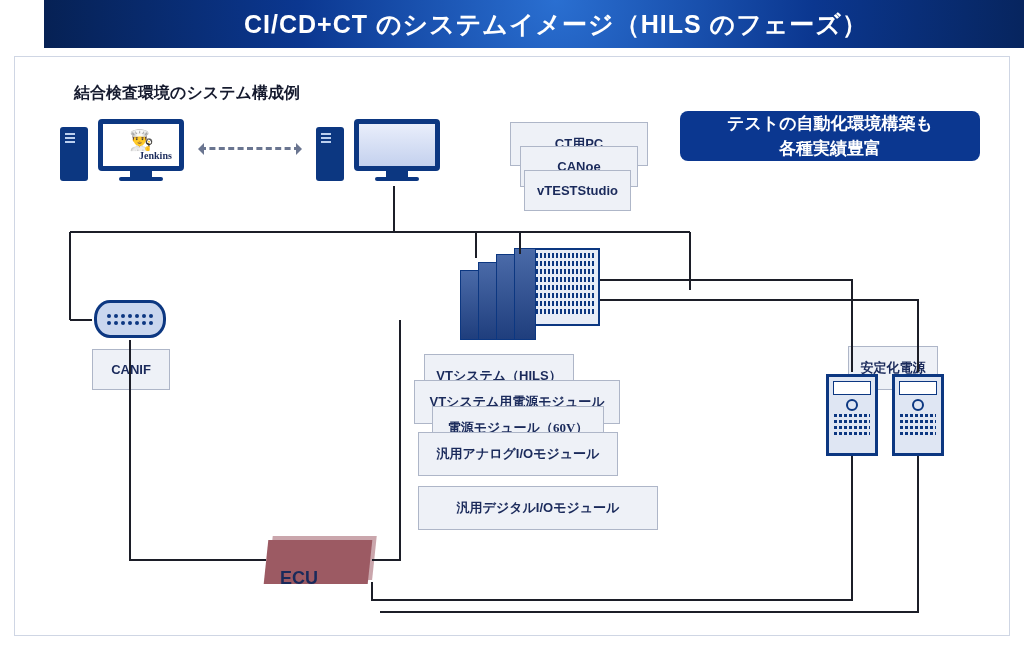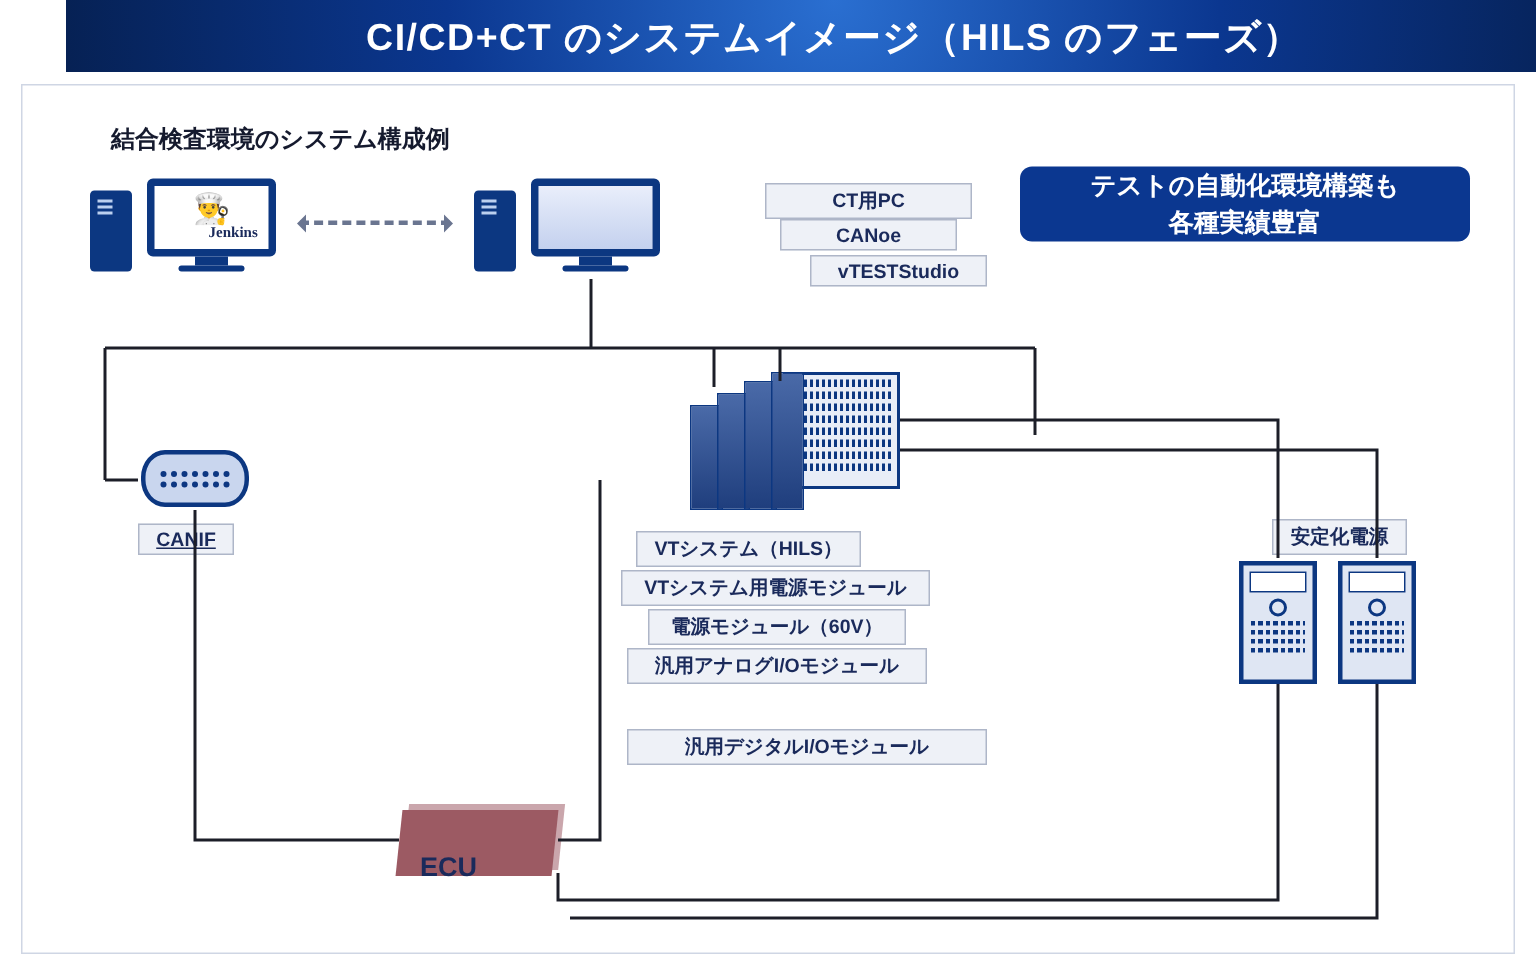--- a/index.html
+++ b/index.html
@@ -75,21 +75,21 @@
   
   .pc2 { position:absolute; left:316px; top:119px; }
   
   .lbl {
     position:absolute;
     border:1px solid #aeb6c8;
     background:#eef1f7;
     font-size:13px;
     color:#1a2a5b;
     font-weight:600;
-    padding:2px 0;
+    padding:12px 0;
     text-align:center;
   }
   
   .callout {
     position:absolute; left:680px; top:111px;
     width:300px; height:50px;
     background:#0b3790; color:#fff;
     border-radius:8px;
     display:flex; align-items:center; justify-content:center;
     font-size:17px; font-weight:700; text-align:center; line-height:1.5;
@@ -183,21 +183,21 @@
 <div class="pc2">
   <span class="tower"></span>
   <span class="monitor">
     <span class="screen" style="background:linear-gradient(#e9eefb,#c4d1ee)"></span>
     <div class="stand"></div><div class="base"></div>
   </span>
 </div>
 
 <div class="lbl" style="left:510px; top:122px; width:138px;">CT用PC</div>
 <div class="lbl" style="left:520px; top:146px; width:118px;">CANoe</div>
-<div class="lbl" style="left:540px; top:170px; width:118px;">vTESTStudio</div>
+<div class="lbl" style="left:524px; top:170px; width:107px;">vTESTStudio</div>
 
 <div class="callout">
   <div>
     <div>テストの自動化環境構築も</div>
     <div>各種実績豊富</div>
   </div>
 </div>
 
 <div class="canif">
   <span class="canif-pins">
@@ -210,42 +210,42 @@
       <i></i>
       <i></i>
       <i></i>
       <i></i>
       <i></i>
       <i></i>
       <i></i>
       <i></i>
     </span>
 </div>
-<div class="lbl" style="left:92px; top:349px; width:64px;text-decoration:underline;">CANIF</div>
+<div class="lbl" style="left:92px; top:349px; width:78px;">CANIF</div>
 
 <div class="rack">
   <div class="rackbox">
       <span></span>
       <span></span>
       <span></span>
       <span></span>
       <span></span>
       <span></span>
       <span></span>
       <span></span>
     </div>
   <div class="blade" style="left:0; height:70px;"></div>
   <div class="blade" style="left:18px; height:78px;"></div>
   <div class="blade" style="left:36px; height:86px;"></div>
   <div class="blade" style="left:54px; height:92px;"></div>
 </div>
 
 <div class="lbl" style="left:424px; top:354px; width:150px;">VTシステム（HILS）</div>
 <div class="lbl" style="left:414px; top:380px; width:206px;">VTシステム用電源モジュール</div>
-<div class="lbl" style="left:432px; top:406px; width:172px;">電源モジュール（60V）</div>
+<div class="lbl" style="left:432px; top:406px; width:172px;font-family:Liberation Serif, serif;">電源モジュール（60V）</div>
 <div class="lbl" style="left:418px; top:432px; width:200px;">汎用アナログI/Oモジュール</div>
 <div class="lbl" style="left:418px; top:458px; width:240px;margin-top:28px;">汎用デジタルI/Oモジュール</div>
 
 <div class="lbl" style="left:848px; top:346px; width:90px;">安定化電源</div>
 <div class="psu" style="left:826px; top:374px;">
   <div class="disp"></div>
     <div class="knob"></div>
     <div class="rows">
       <i></i>
       <i></i>

